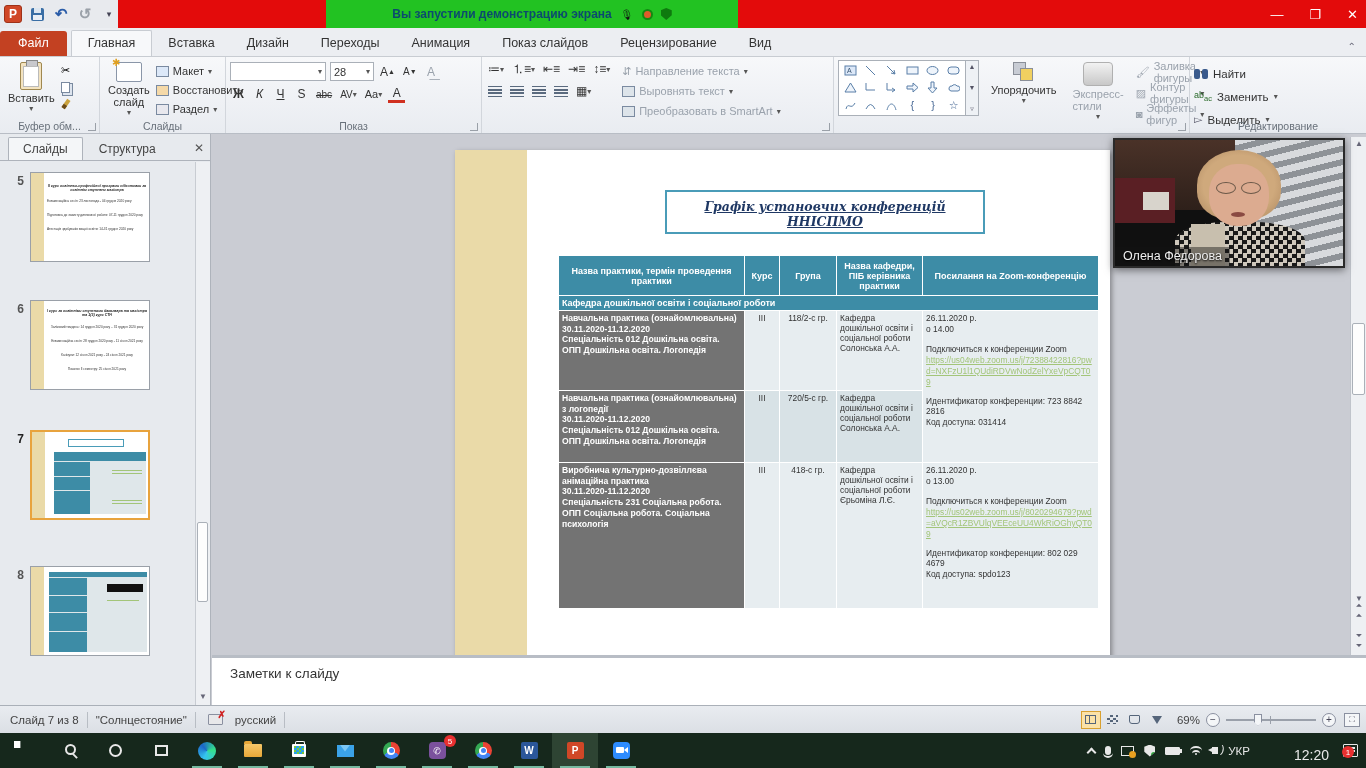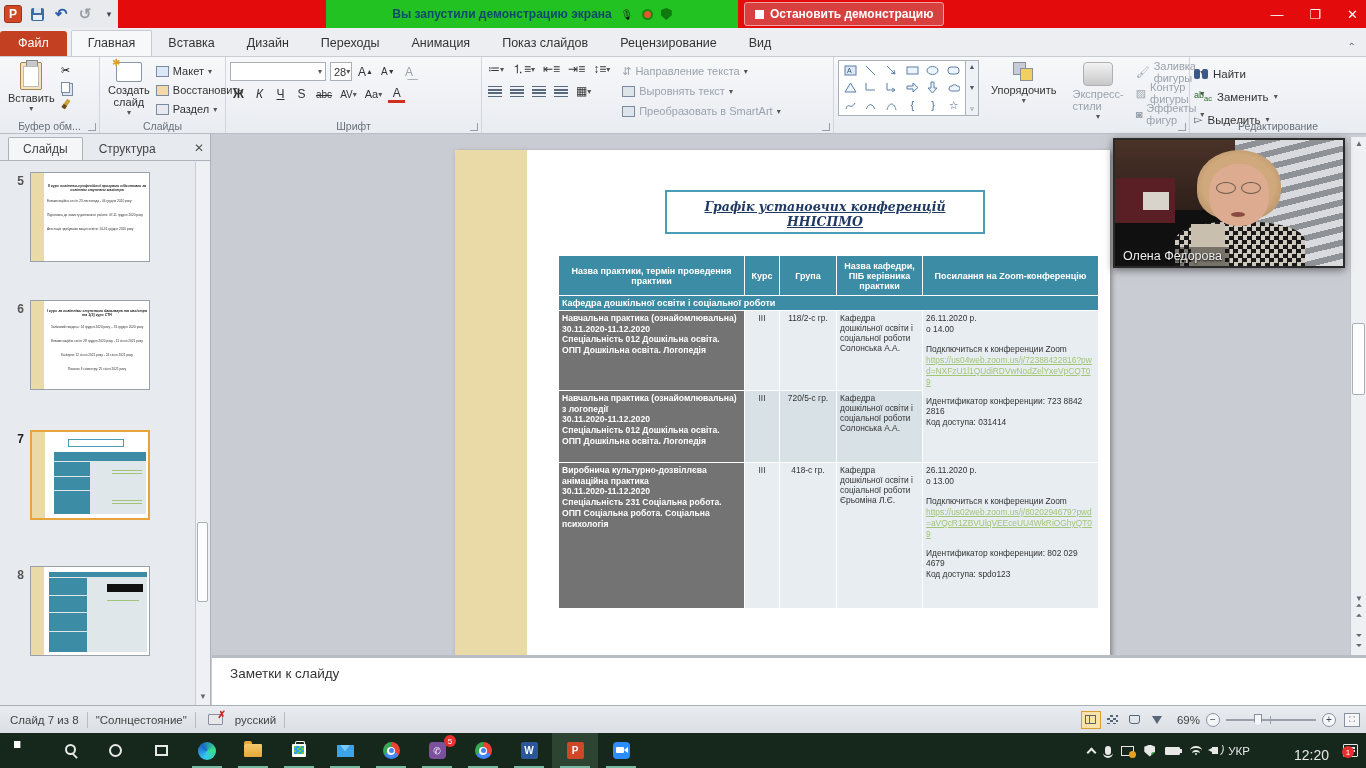--- a/index.html
+++ b/index.html
@@ -44,21 +44,21 @@
   .smallcol { display:flex; flex-direction:column; gap:3px; padding-top:3px; }
   .sbtn { font-size:11px; color:#333; display:flex; align-items:center; gap:4px; height:16px; }
   .mini { width:14px; height:14px; display:inline-flex; align-items:center; justify-content:center; font-size:11px; }
   .copy-ico { width:9px; height:11px; background:#fff; border:1px solid #7a8aa0; box-shadow:2px 2px 0 #dde4ee,2px 2px 0 1px #7a8aa0; }
   .brush { width:4px; height:10px; background:#caa23c; transform:rotate(35deg); border-bottom:4px solid #6a4a1a; }
   .newslide { width:26px; height:20px; background:#fff; border:1px solid #8a96a8; border-radius:2px; position:relative; margin-bottom:2px; }
   .newslide:before { content:"✱"; position:absolute; left:-5px; top:-6px; color:#e0a020; font-size:10px; }
   .pagico { width:13px; height:11px; background:#dce8f8; border:1px solid #7a8aa0; }
   .dd { color:#555; font-size:8px; }
   .combo { width:96px; height:19px; background:#fff; border:1px solid #aab0b8; display:flex; align-items:center; justify-content:space-between; padding:0 3px; font-size:11px; color:#333; }
-  .combo.small { width:22px; }
+  .combo.small { width:44px; }
   .fontrow { display:flex; gap:4px; align-items:center; margin:2px 0 4px; }
   .fbtn { min-width:17px; height:18px; display:inline-flex; align-items:center; justify-content:center; font-size:12px; color:#333; padding:0 2px; }
   .grayed { color:#9aa2ac !important; }
   .alignbars { width:14px; height:11px; display:inline-block; background:repeating-linear-gradient(#5a6a7e 0 1.5px,transparent 1.5px 3.2px); }
   .shape-gallery { width:128px; height:56px; background:#fff; border:1px solid #aab0b8; display:grid; grid-template-columns:repeat(6,1fr); align-items:center; justify-items:center; padding:1px; }
   .shape-gallery span { font-size:11px; color:#4a6a96; line-height:1; }
   .shape-gallery svg { display:block; }
   .gal-scroll { width:13px; height:56px; border:1px solid #aab0b8; border-left:none; background:#eef1f5; display:flex; flex-direction:column; align-items:center; justify-content:space-between; padding:2px 0; font-size:7px; color:#556; }
   .arrange-ico { position:relative; width:22px; height:20px; margin-bottom:2px; }
   .arrange-ico i { position:absolute; width:13px; height:13px; border:1px solid #8a8f98; }
@@ -220,24 +220,20 @@
     <div class="qat-ico">
         <span style="font-size:9px;color:#445;">▾</span>
       </div>
   </div>
   <div id="share-pill">
     <span id="share-msg">Вы запустили демонстрацию экрана</span>
     <span class="share-ico">🎙</span>
     <span class="rec-dot"></span>
     <span class="shield"></span>
   </div>
-  <div id="stop-btn">
-    <span class="stop-sq"></span>
-    <span>Остановить демонстрацию</span>
-  </div>
   <div id="win-controls">
     <span>—</span>
     <span>❐</span>
     <span>✕</span>
   </div>
 </div>
 
 <div id="ribbon-tabs">
   <div id="file-tab" class="rtab">Файл</div>
   <div class="rtab sel">Главная</div>
@@ -323,21 +319,21 @@
       <span class="fbtn" style="font-size:10px;">
           <span>AV</span>
           <span class="dd">▾</span>
         </span>
       <span class="fbtn" style="font-size:11px;">
           <span>Aa</span>
           <span class="dd">▾</span>
         </span>
       <span class="fbtn" style="border-bottom:3px solid #d03020;">А</span>
     </div>
-    <div class="glabel">Шрифт</div>
+    <div class="glabel">Показ</div>
     <div class="launcher"></div>
   </div>
 
   <div class="rgroup" style="width:352px;">
     <div style="display:flex;gap:10px;">
       <div>
         <div class="fontrow" style="margin-top:0;">
           <span class="fbtn">≔<span class="dd">▾</span></span>
           <span class="fbtn">⒈≡<span class="dd">▾</span></span>
           <span class="fbtn">⇤≡</span>

